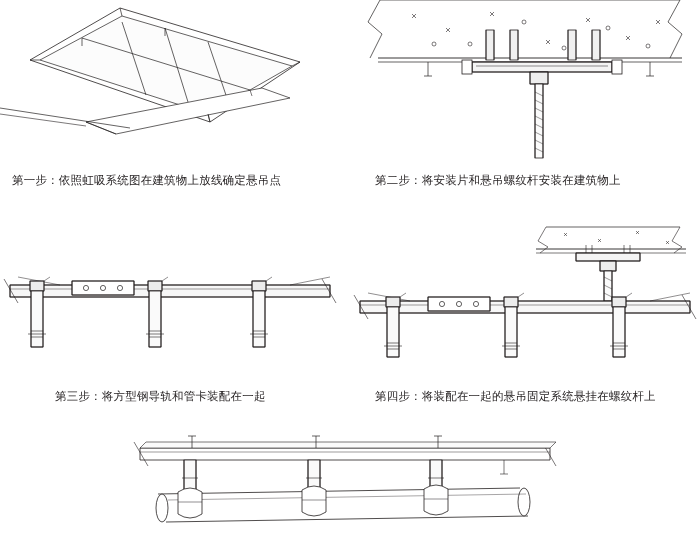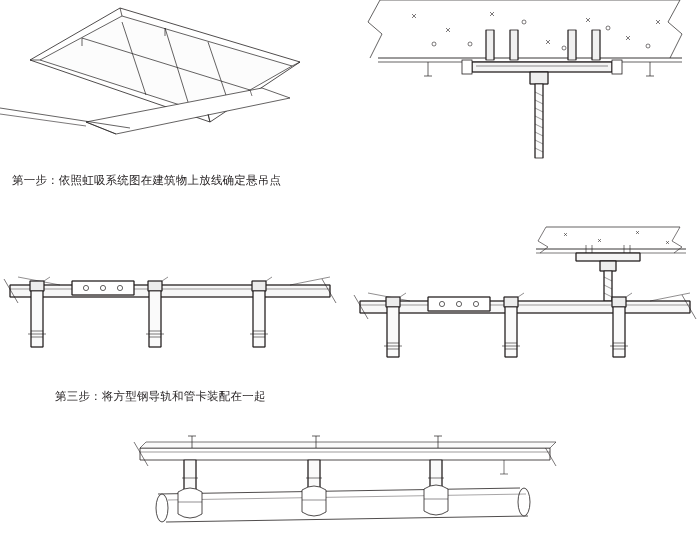--- a/index.html
+++ b/index.html
@@ -131,20 +131,21 @@
       <rect x="185" y="84" width="8" height="74" fill="#fbfbfb"></rect>
       <path d="M185 84 L185 158 M193 84 L193 158" stroke-width="0.8"></path>
       <g stroke-width="0.45">
         <path d="M185 92 L193 96 M185 100 L193 104 M185 108 L193 112 M185 116 L193 120 M185 124 L193 128 M185 132 L193 136 M185 140 L193 144 M185 148 L193 152"></path>
       </g>
 
       <path d="M78 62 L78 76 M74 76 L82 76" stroke-width="0.7"></path>
       <path d="M300 62 L300 76 M296 76 L304 76" stroke-width="0.7"></path>
     </svg>
   </div>
+  <div class="caption" id="c2">第二步：将安装片和悬吊螺纹杆安装在建筑物上</div>
 
   <div class="panel" id="p3">
     <svg width="350" height="130" viewBox="0 0 350 130" fill="none" stroke="#231f20" stroke-width="0.8">
 
       <rect x="10" y="30" width="320" height="12" fill="#f7f7f7"></rect>
       <path d="M10 30 L330 30 M10 42 L330 42" stroke-width="0.8"></path>
       <path d="M10 34 L330 34" stroke-width="0.45"></path>
       <path d="M10 30 L10 42 M330 30 L330 42" stroke-width="0.8"></path>
 
       <path d="M4 24 L18 48" stroke-width="0.6"></path>
@@ -256,20 +257,21 @@
       <g>
         <rect x="262" y="82" width="14" height="10" fill="#ececec"></rect>
         <path d="M262 82 L276 82 M262 92 L276 92 M262 82 L262 92 M276 82 L276 92" stroke-width="0.7"></path>
         <rect x="263" y="92" width="12" height="50" fill="#fafafa"></rect>
         <path d="M263 92 L263 142 M275 92 L275 142 M263 142 L275 142" stroke-width="0.8"></path>
         <path d="M263 128 L275 128 M263 134 L275 134 M260 131 L278 131" stroke-width="0.6"></path>
       </g>
       <path d="M50 82 L56 78 M168 82 L174 78 M276 82 L282 78" stroke-width="0.5"></path>
     </svg>
   </div>
+  <div class="caption" id="c4">第四步：将装配在一起的悬吊固定系统悬挂在螺纹杆上</div>
 
   <div class="panel" id="p5">
     <svg width="460" height="105" viewBox="0 0 460 105" fill="none" stroke="#231f20" stroke-width="0.8">
 
       <path d="M20 18 L430 18" stroke-width="0.8"></path>
       <path d="M20 30 L430 30" stroke-width="0.8"></path>
       <path d="M20 22 L430 22" stroke-width="0.45"></path>
       <path d="M20 18 L20 30 M430 18 L430 30" stroke-width="0.8"></path>
       <path d="M14 12 L28 36" stroke-width="0.6"></path>
       <path d="M422 12 L436 36" stroke-width="0.6"></path>

